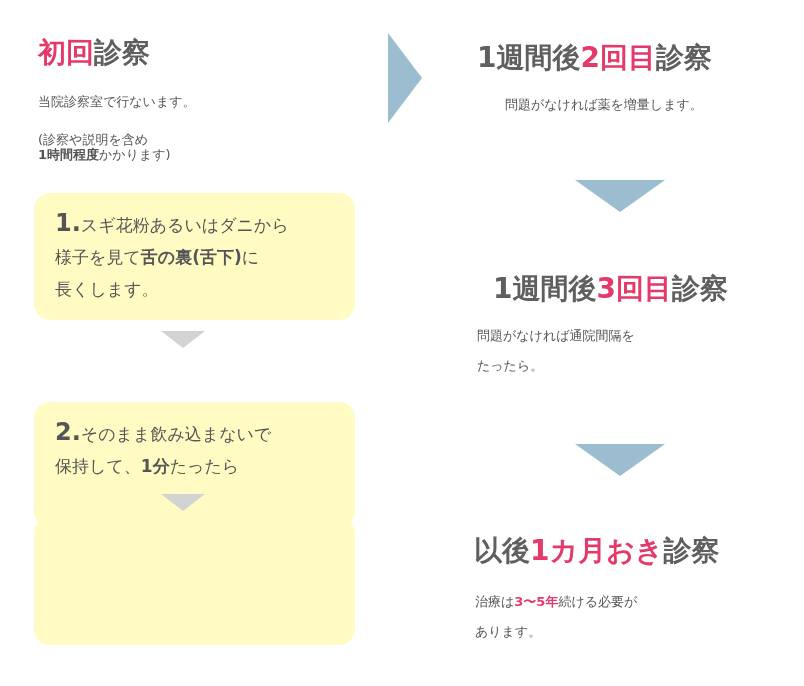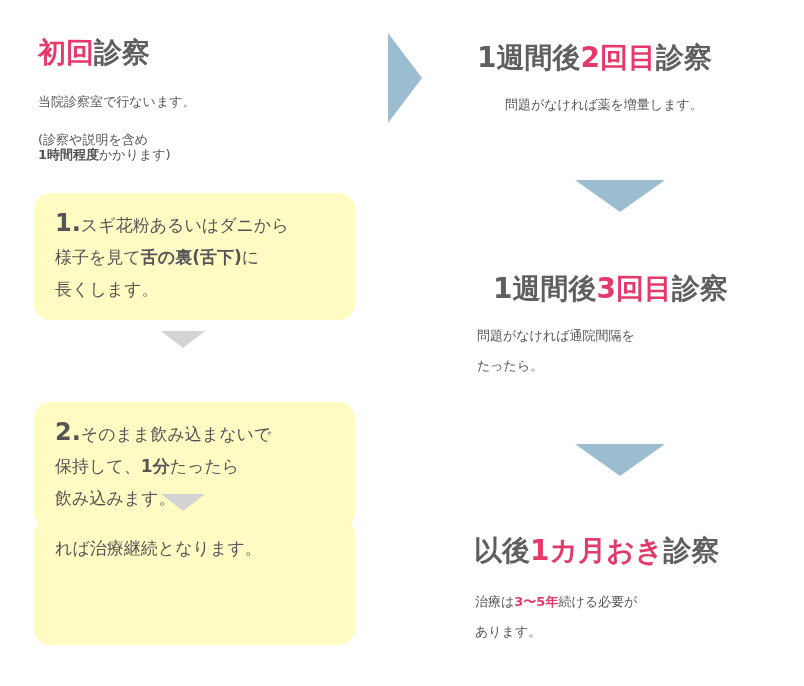--- a/index.html
+++ b/index.html
@@ -32,26 +32,24 @@
 <div class="box" style="top:193px; height:127px;">
   <div class="txt"><span class="num">1.</span><span>スギ花粉あるいはダニから</span></div>
   <div class="txt"><span>様子を見て</span><span class="b">舌の裏(舌下)</span><span>に</span></div>
   <div class="txt">長くします。</div>
 </div>
 <div class="abs tri-down-sm" style="left:161px; top:331px;"></div>
 
 <div class="box" style="top:356px; height:126px;margin-top:46px;">
   <div class="txt"><span class="num">2.</span><span>そのまま飲み込まないで</span></div>
   <div class="txt"><span>保持して、</span><span class="b">1分</span><span>たったら</span></div>
-  <div class="txt">飲み込みます。</div>
 </div>
 <div class="abs tri-down-sm" style="left:161px; top:494px;"></div>
 
 <div class="box" style="top:518px; height:127px;">
-  <div class="txt">れば治療継続となります。</div>
 </div>
 
 <div class="abs tri-right" style="left:388px; top:33px;"></div>
 
 <div class="abs title" style="left:477px; top:41px;">
   <span>1週間後</span><span class="pink">2回目</span><span>診察</span>
 </div>
 <div class="abs desc" style="left:461px; top:93px;margin-left:44px;">問題がなければ薬を増量します。</div>
 
 <div class="abs tri-down" style="left:575px; top:180px;"></div>

